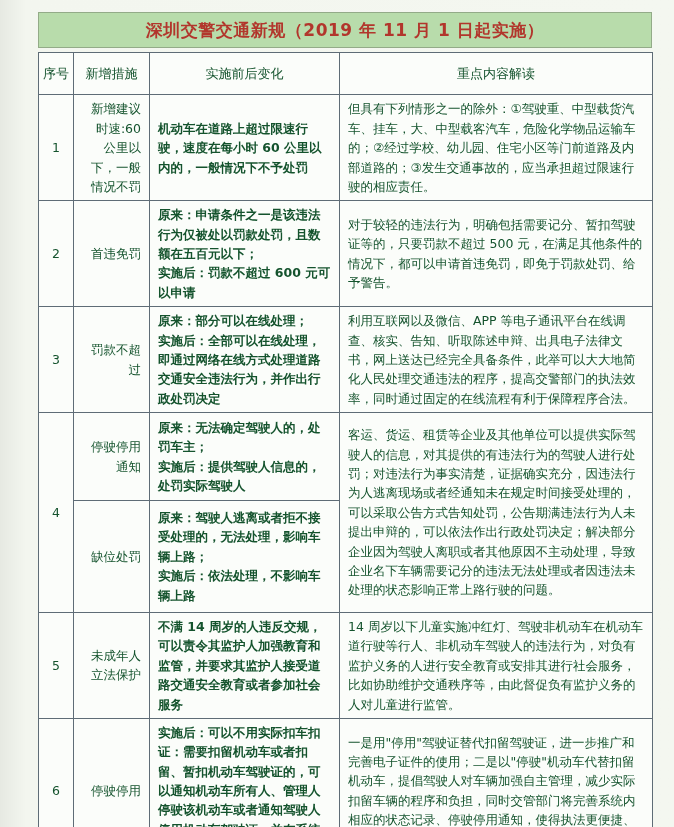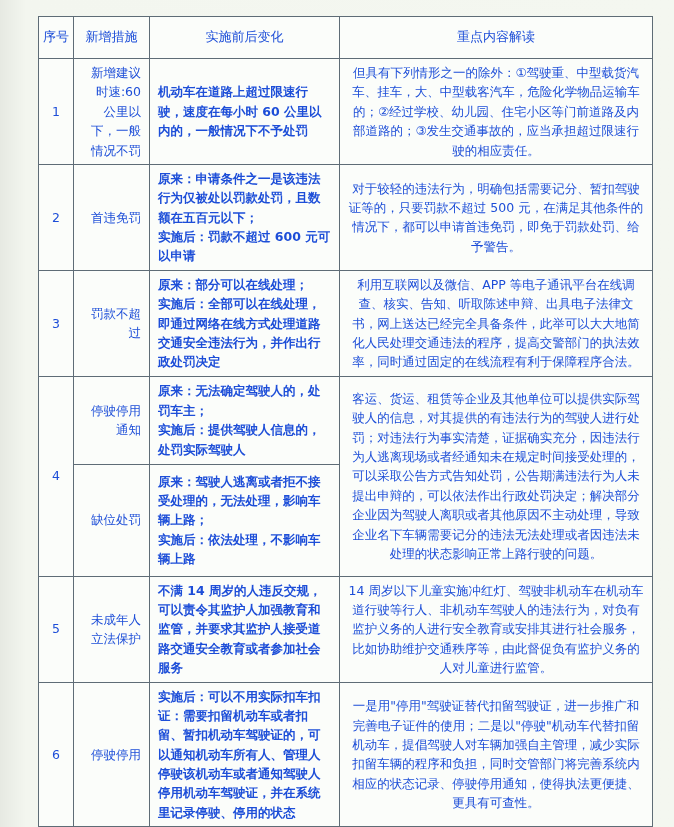--- a/index.html
+++ b/index.html
@@ -14,51 +14,52 @@
     color:#b2362c;font-weight:bold;font-size:17px;line-height:1.2;
     text-align:center;padding:7px 2px;letter-spacing:0.5px;
   }
   .title-gap{height:4px;}
   table.rules{
     border-collapse:collapse;width:100%;table-layout:fixed;
     background:#fbfdfa;
   }
   .rules th,.rules td{
     border:1px solid #5e6c76;
-    color:#1d4ed8;
+    color:#14532d;
     font-size:12.5px;line-height:1.55;
     padding:4px 8px;
     vertical-align:middle;
     word-break:break-all;
   }
   .rules th{font-weight:normal;font-size:13px;text-align:center;padding:3px 2px;}
   .cell-no{text-align:center;padding:2px 1px;}
   .cell-measure{text-align:right;padding:2px 6px;}
   .cell-change{text-align:left;white-space:pre-line;font-weight:bold;}
-  .cell-interp{text-align:center;padding:5px 9px;}
+  .cell-interp{text-align:left;padding:5px 9px;}
   
   .h-header{height:42px;}
   .h-r1{height:92px;}
   .h-r2{height:104px;}
   .h-r3{height:104px;}
   .h-r4a{height:88px;}
   .h-r4b{height:112px;}
   .h-r5{height:92px;}
   .h-r6{height:98px;}
   col.c-no{width:35px;}
   col.c-measure{width:76px;}
   col.c-change{width:190px;}
   col.c-interp{width:313px;}
 </style>
 </head>
 <body>
 
 <div class="page">
   <div class="doc">
 
+    <div class="title-bar">深圳交警交通新规（2019 年 11 月 1 日起实施）</div>
     <div class="title-gap"></div>
 
     <table class="rules">
       <colgroup>
         <col class="c-no">
           <col class="c-measure">
           <col class="c-change">
           <col class="c-interp">
       </colgroup>
       <thead>

